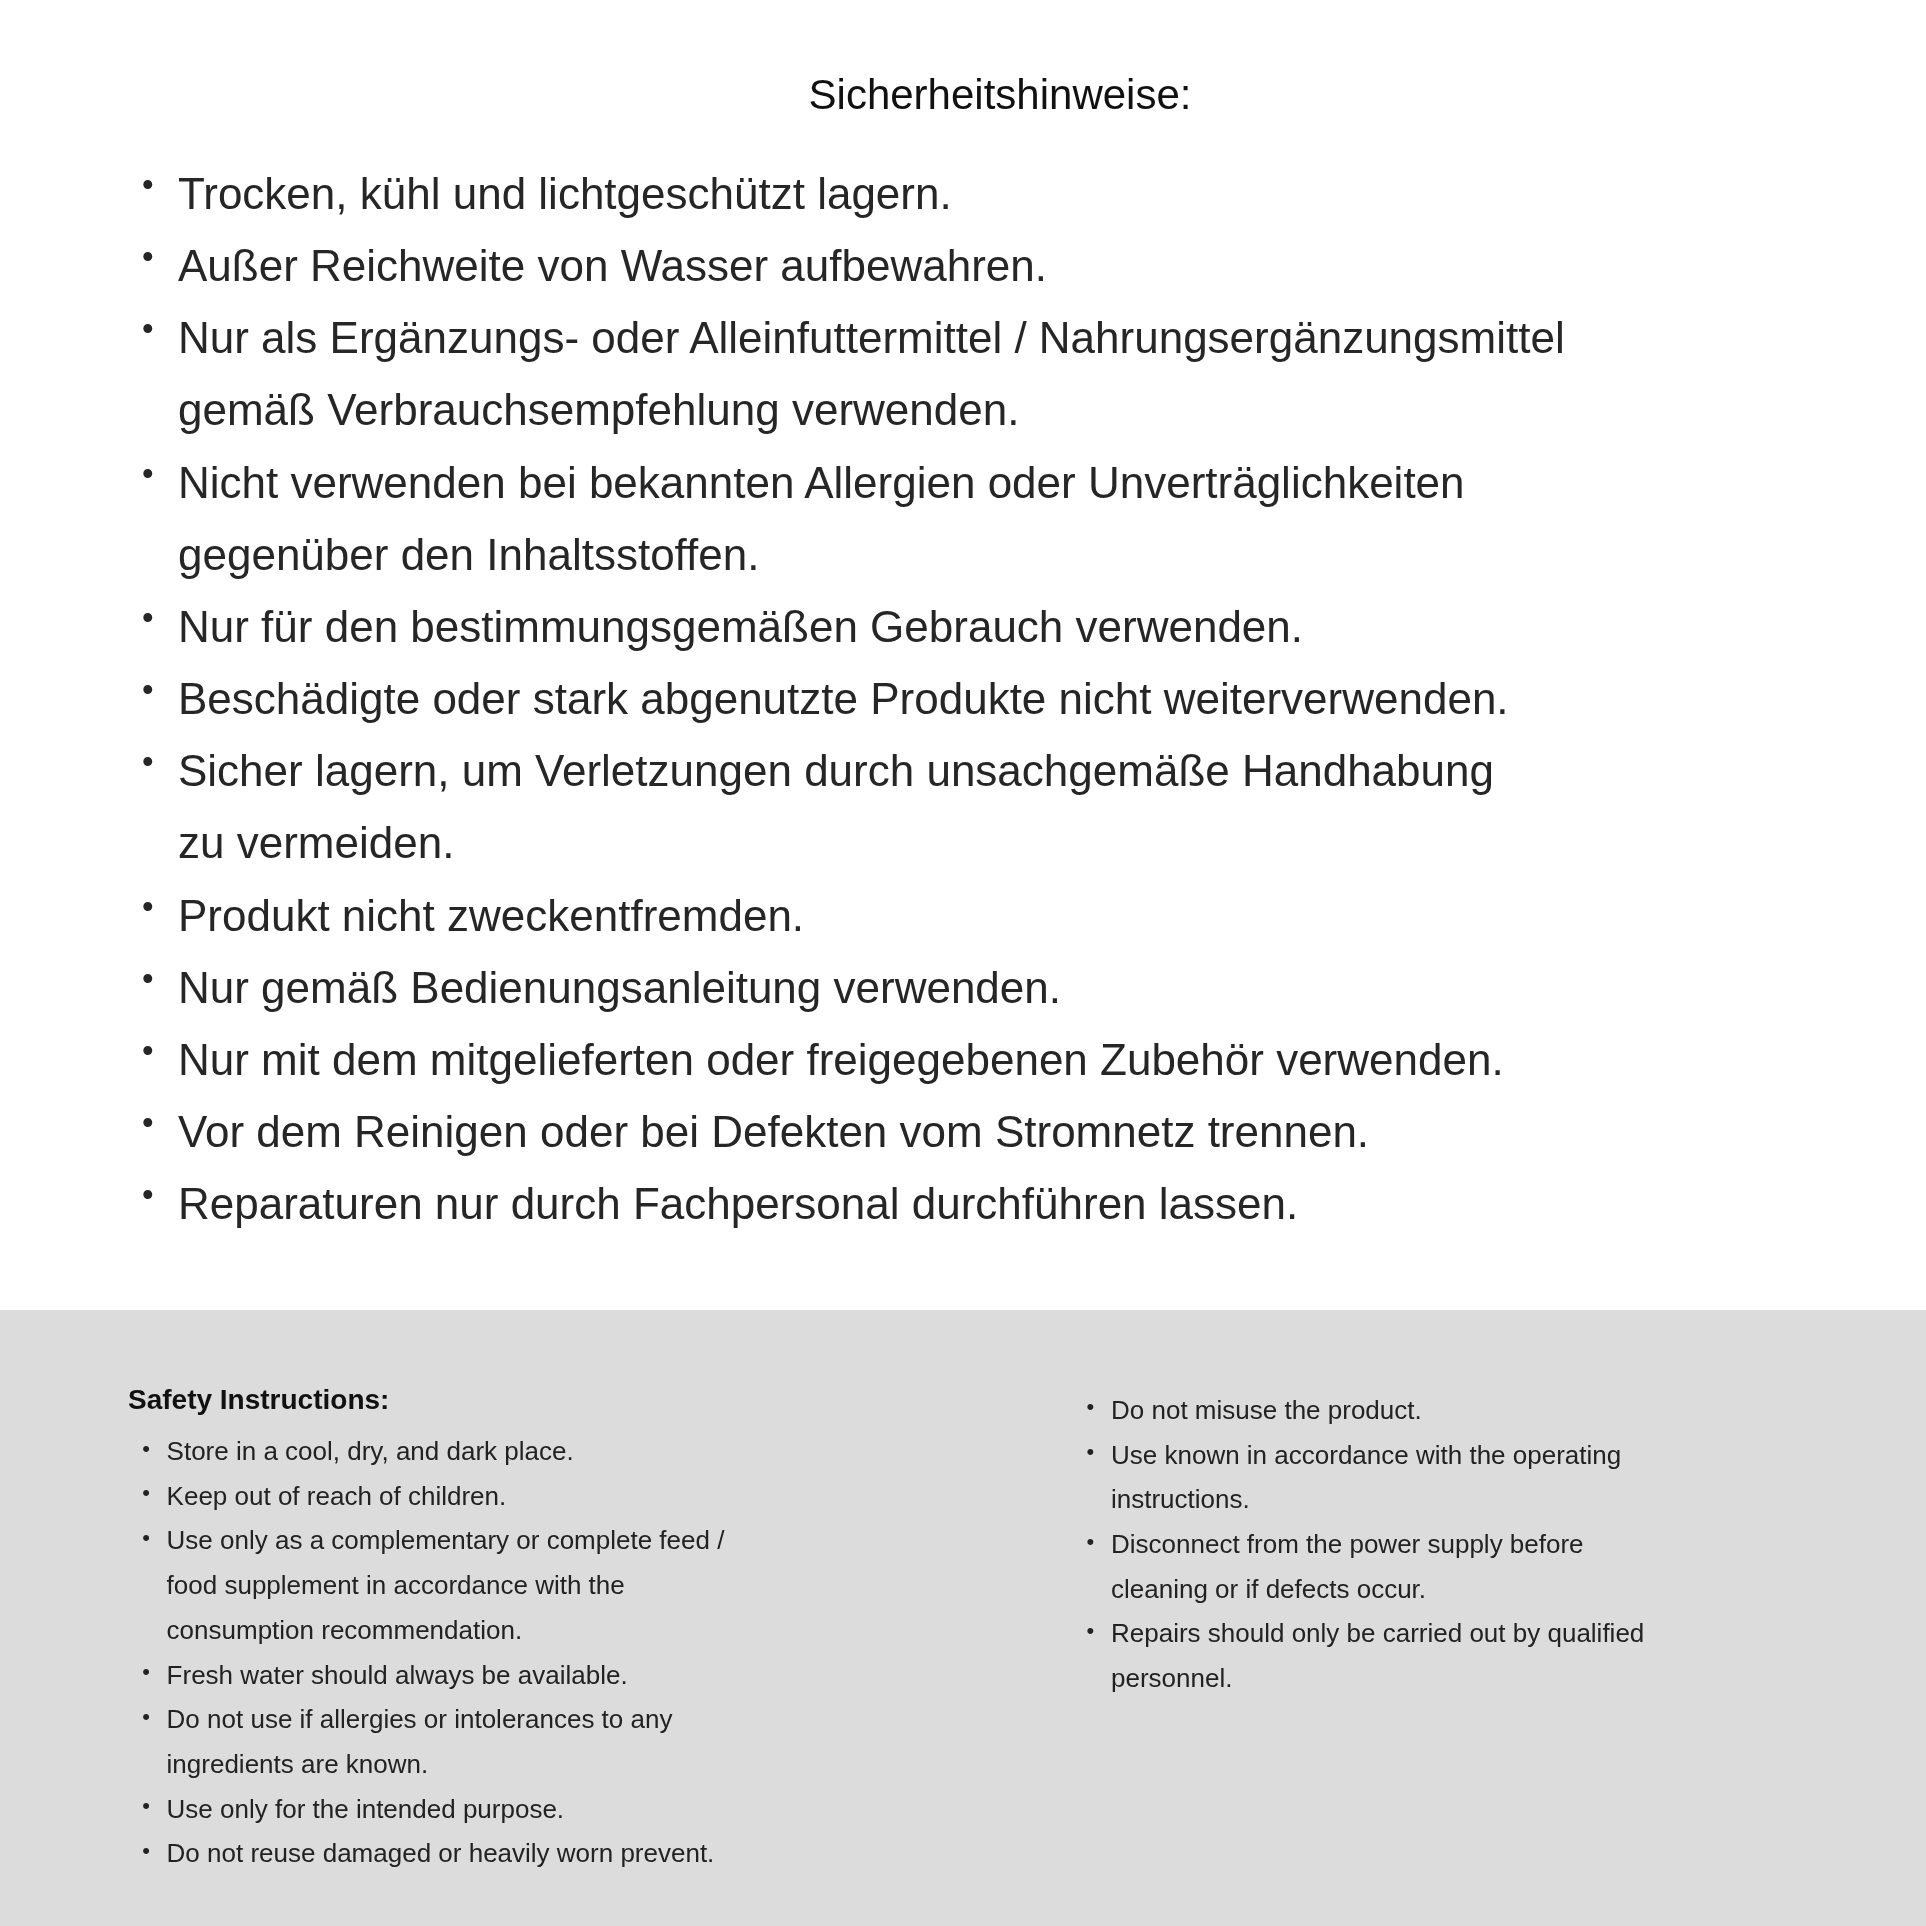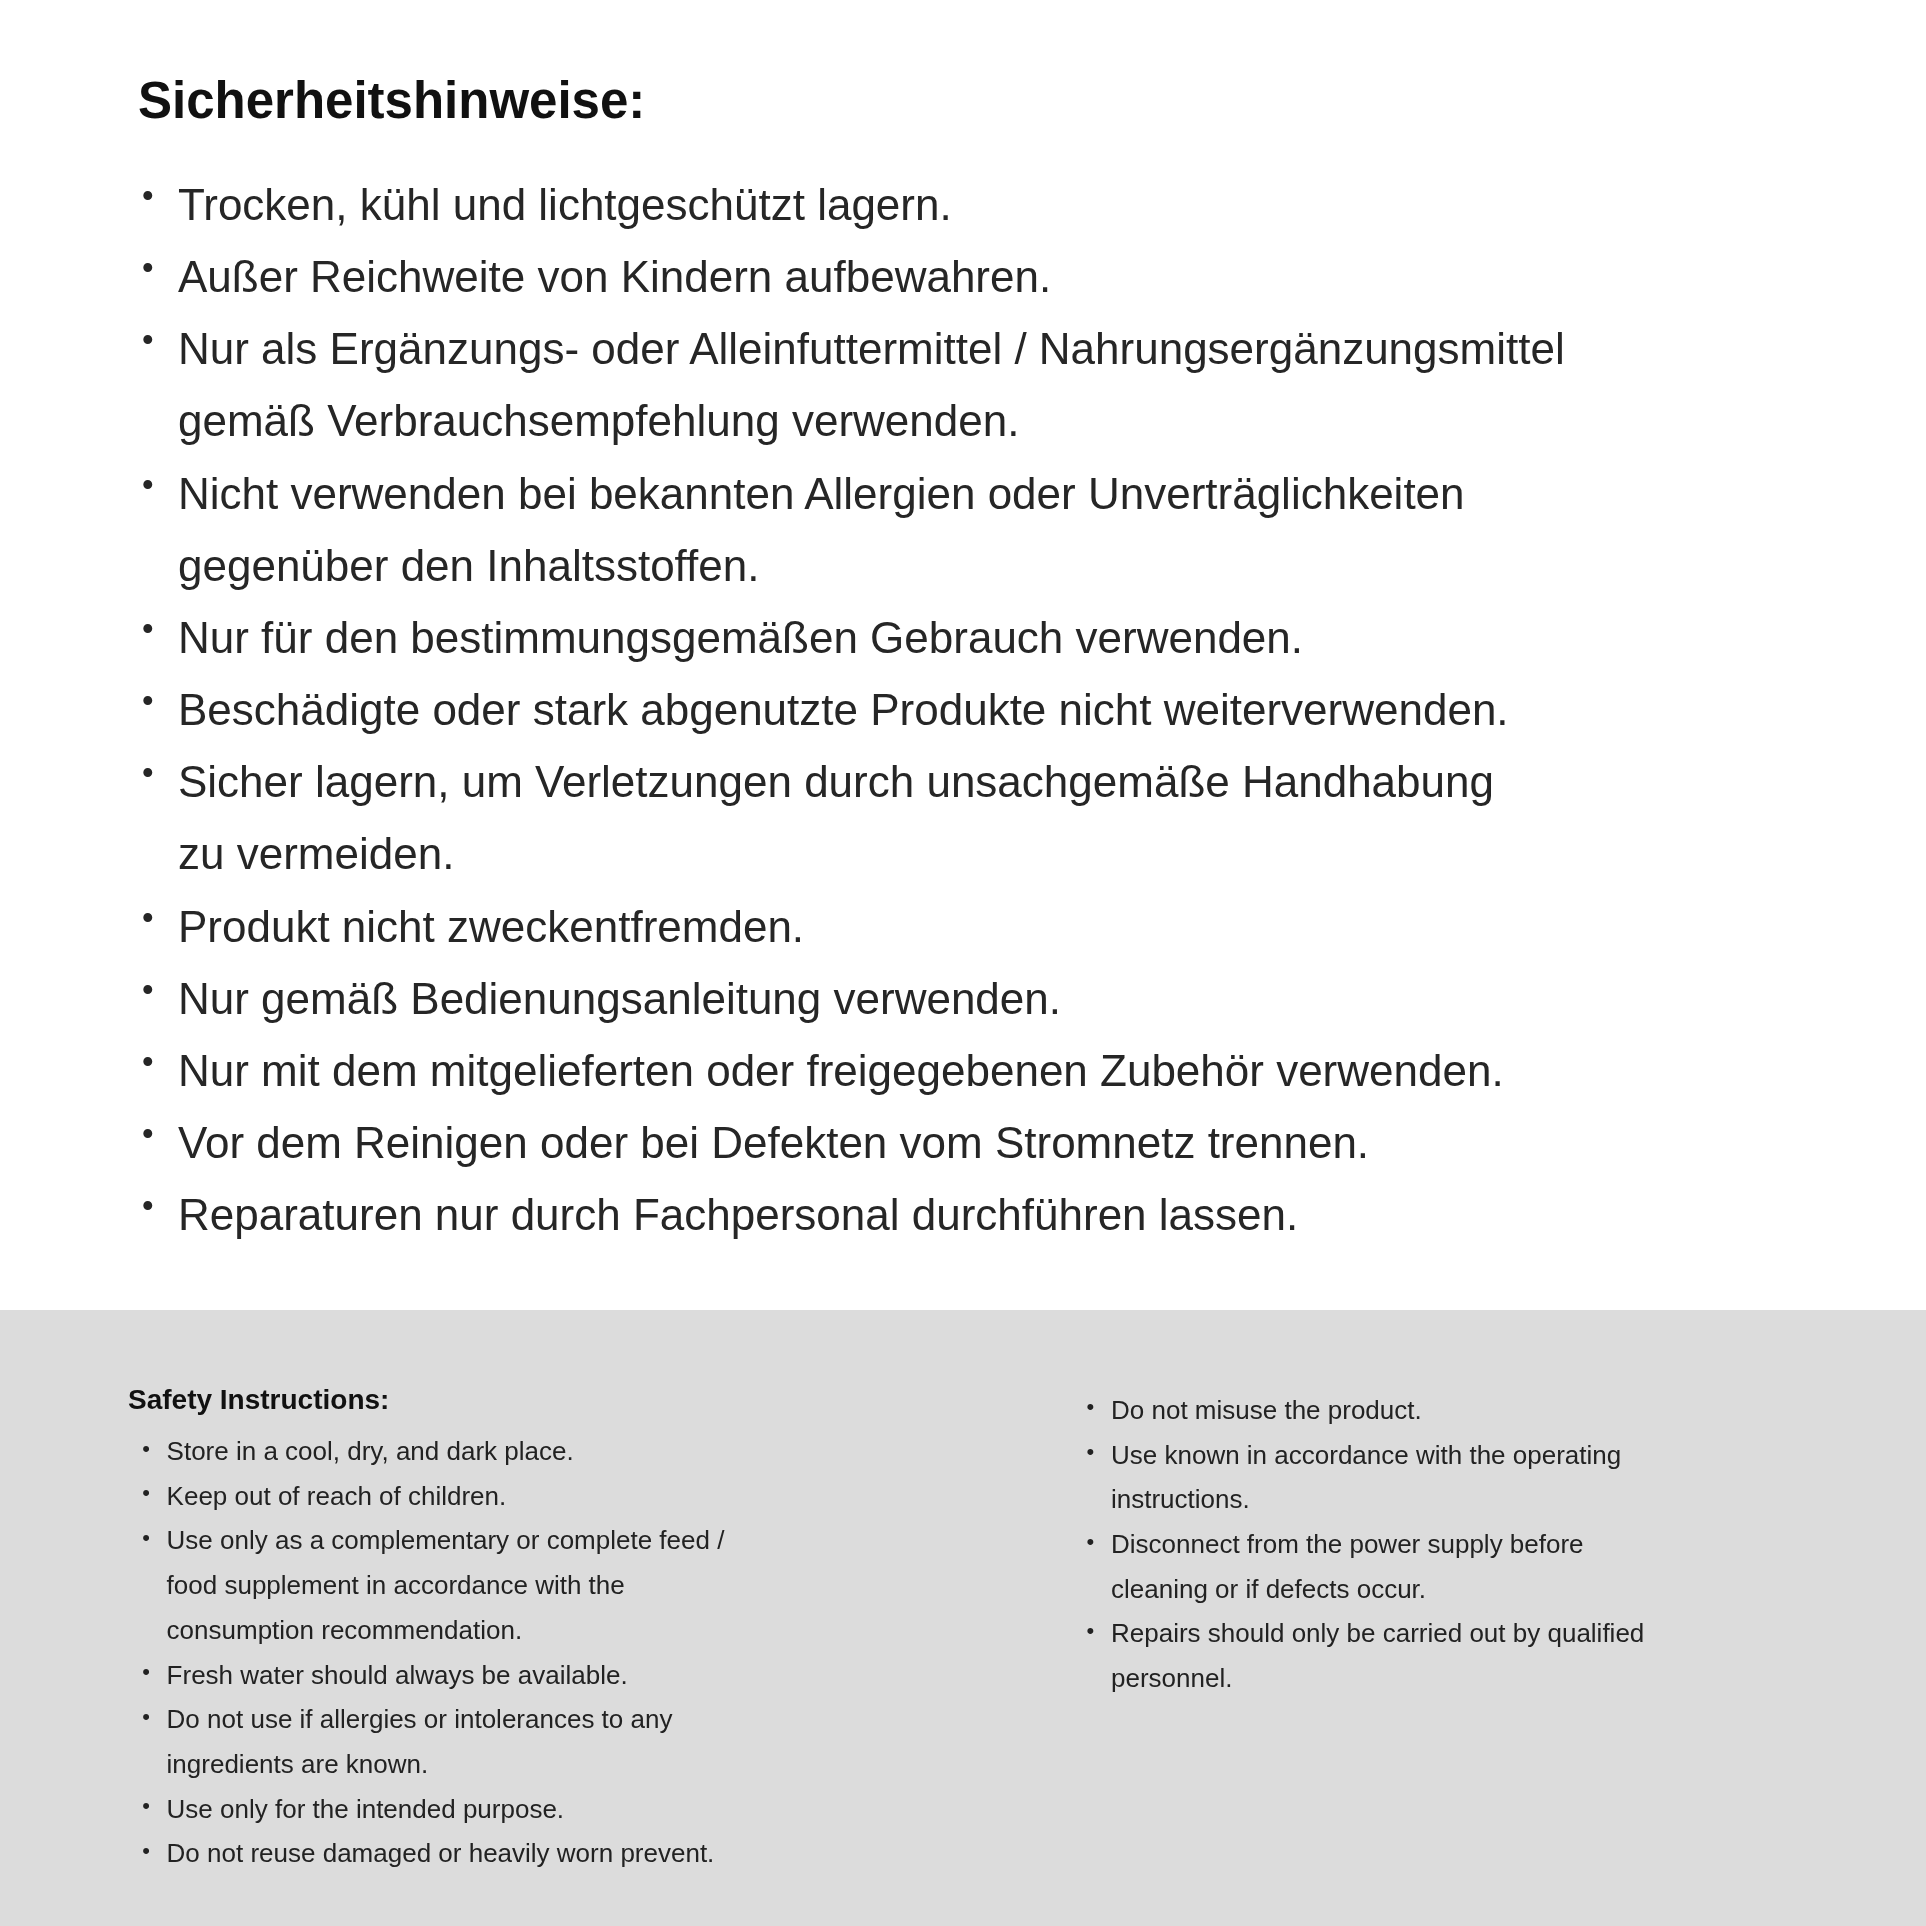--- a/index.html
+++ b/index.html
@@ -10,24 +10,25 @@
     font-family: "Liberation Sans", sans-serif;
     color: #1f1f1f;
     position: relative;
   }
 
   
   .german-section {
     padding: 71px 64px 0 138px;
   }
   .german-title {
-    font-size: 51px;
-    font-weight: 700;
+    font-size: 42px;
+    font-weight: 400;
     color: #111111;
     margin-bottom: 39px;
+    text-align: center;
   }
   .german-list {
     list-style: none;
     font-size: 44px;
     line-height: 1.64;
     color: #262626;
     max-width: 1734px;
   }
   .german-list li {
     position: relative;
@@ -87,21 +88,21 @@
 </style>
 </head>
 <body>
 
 <div class="page">
 
   <section class="german-section">
     <h1 class="german-title">Sicherheitshinweise:</h1>
     <ul class="german-list">
       <li>Trocken, kühl und lichtgeschützt lagern.</li>
-      <li>Außer Reichweite von Kindern aufbewahren.</li>
+      <li>Außer Reichweite von Wasser aufbewahren.</li>
       <li>Nur als Ergänzungs- oder Alleinfuttermittel / Nahrungsergänzungsmittel
 gemäß Verbrauchsempfehlung verwenden.</li>
       <li>Nicht verwenden bei bekannten Allergien oder Unverträglichkeiten
 gegenüber den Inhaltsstoffen.</li>
       <li>Nur für den bestimmungsgemäßen Gebrauch verwenden.</li>
       <li>Beschädigte oder stark abgenutzte Produkte nicht weiterverwenden.</li>
       <li>Sicher lagern, um Verletzungen durch unsachgemäße Handhabung
 zu vermeiden.</li>
       <li>Produkt nicht zweckentfremden.</li>
       <li>Nur gemäß Bedienungsanleitung verwenden.</li>

